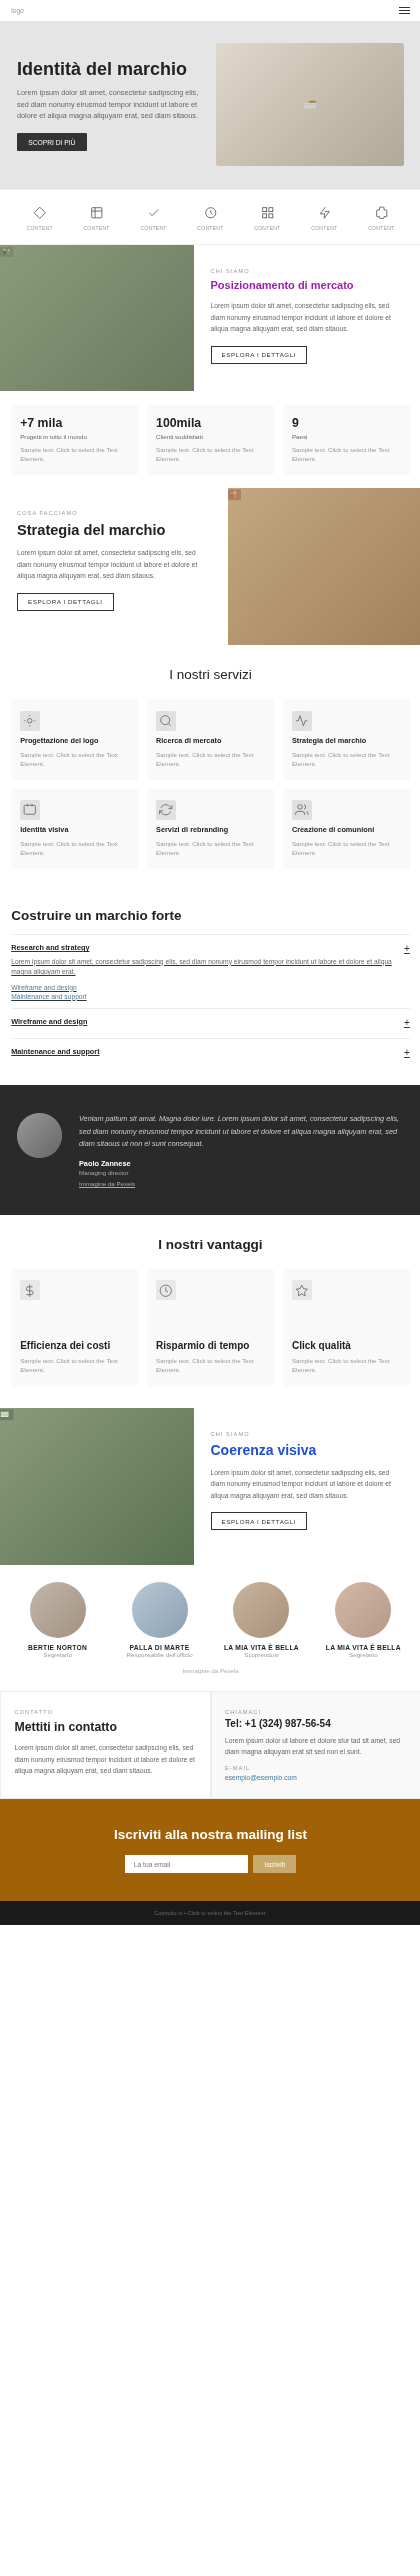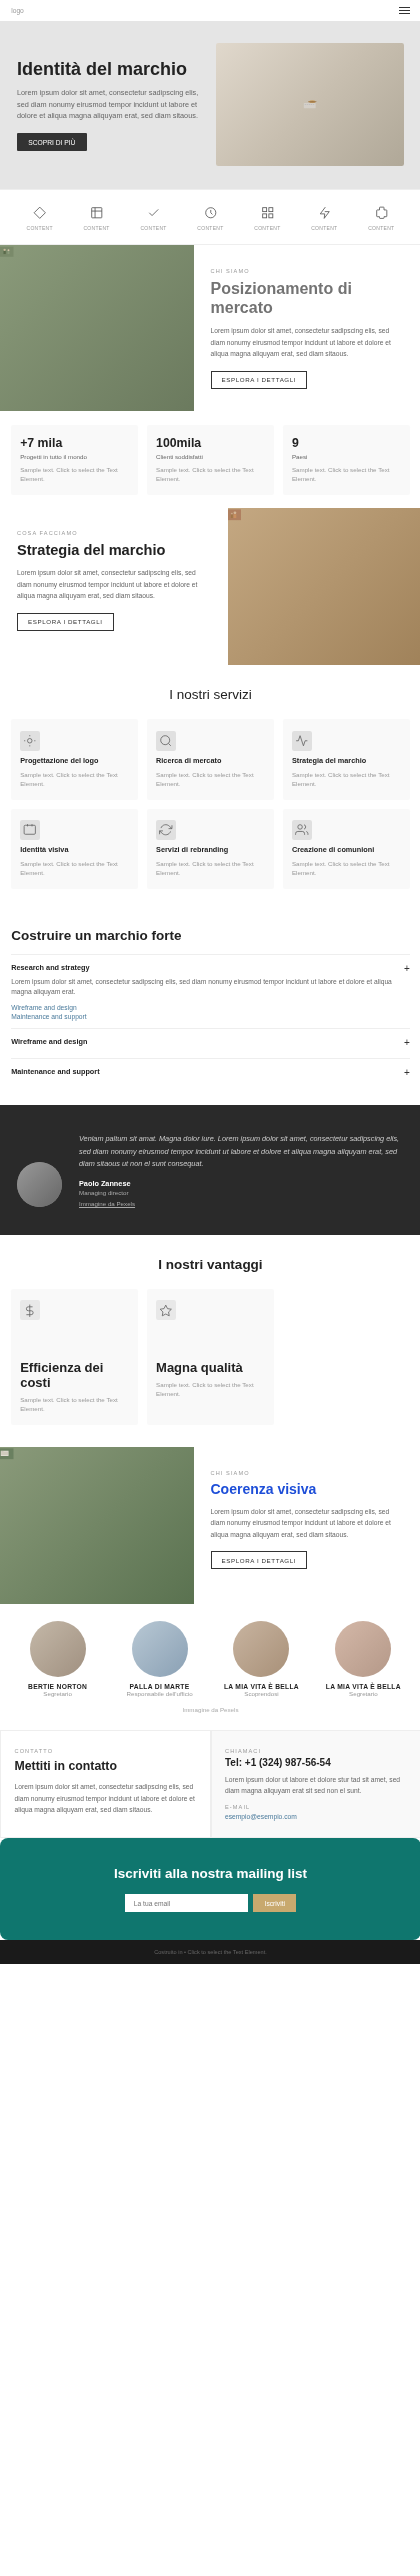--- a/index.html
+++ b/index.html
@@ -24,21 +24,21 @@
     .icons-row { display: flex; justify-content: space-around; padding: 13.5px 11.2px; border-top: 0.6px solid #eee; border-bottom: 0.6px solid #eee; }
     .icon-item { display: flex; flex-direction: column; align-items: center; gap: 3.4px; cursor: pointer; }
     .icon-item .icon-shape { width: 18px; height: 18px; display: flex; align-items: center; justify-content: center; }
     .icon-item span.label { font-size: 5px; color: #999; text-transform: uppercase; letter-spacing: 0.3px; }
 
     
     .who-we-are { display: flex; gap: 0; margin: 0; }
     .who-image { flex: 1; min-height: 146px; background: linear-gradient(135deg, #8a9a7a 0%, #6b7a5e 100%); }
     .who-content { flex: 1; padding: 22.4px 17px; background: #fff; }
     .tag { font-size: 5.6px; text-transform: uppercase; letter-spacing: 1.1px; color: #999; margin-bottom: 5.6px; display: block; }
-    .who-content h2 { font-size: 16px; font-weight: 700; line-height: 1.2; margin-bottom: 7.9px; color: #737373; }
+    .who-content h2 { font-size: 11px; font-weight: 700; line-height: 1.2; margin-bottom: 7.9px; color: #a21caf; }
     .who-content p { font-size: 6.7px; color: #666; line-height: 1.7; margin-bottom: 11.2px; }
     .btn-outline { border: 0.6px solid #333; background: transparent; color: #333; padding: 4.5px 10px; font-size: 6.2px; cursor: pointer; text-transform: uppercase; letter-spacing: 0.6px; }
 
     
     .stats { display: flex; gap: 9px; padding: 13.5px 11.2px; }
     .stat-card { flex: 1; background: #f9f9f9; padding: 11.2px 9px; border-radius: 2.2px; }
     .stat-card .stat-number { font-size: 12.3px; font-weight: 700; color: #222; margin-bottom: 3.4px; }
     .stat-card .stat-label { font-size: 6.2px; color: #666; margin-bottom: 4.5px; }
     .stat-card .stat-desc { font-size: 6.2px; color: #999; line-height: 1.5; }
 
@@ -55,45 +55,45 @@
     .services h2 { text-align: center; font-size: 13.5px; font-weight: 400; margin-bottom: 17px; color: #222; }
     .services-grid { display: grid; grid-template-columns: 1fr 1fr 1fr; gap: 9px; }
     .service-card { background: #f9f9f9; padding: 11.2px 9px; border-radius: 2.2px; }
     .service-card .service-icon { width: 20px; height: 20px; background: #e0e0e0; border-radius: 2.2px; margin-bottom: 5.6px; display: flex; align-items: center; justify-content: center; }
     .service-card h4 { font-size: 7.3px; font-weight: 600; margin-bottom: 4.5px; color: #222; }
     .service-card p { font-size: 6.2px; color: #999; line-height: 1.5; }
 
     
     .build-brand { padding: 17px 11.2px; }
     .build-brand h2 { font-size: 13.5px; font-weight: 700; margin-bottom: 11.2px; color: #222; }
-    .accordion-item { border-top: 0.6px solid #eee; padding: 7.9px 0; display: flex; justify-content: center; align-items: flex-start; cursor: pointer; }
+    .accordion-item { border-top: 0.6px solid #eee; padding: 7.9px 0; display: flex; justify-content: center; align-items: flex-start; cursor: pointer; text-decoration: underline; }
     .accordion-item .acc-content { flex: 1; }
     .accordion-item .acc-title { font-size: 7.3px; font-weight: 600; color: #222; margin-bottom: 4.5px; }
     .accordion-item .acc-body { font-size: 6.7px; color: #666; line-height: 1.6; }
     .acc-links { display: flex; flex-direction: column; gap: 2.2px; margin-top: 5.6px; }
     .acc-links a { font-size: 6.7px; color: #4a7a9b; text-decoration: none; }
     .acc-toggle { font-size: 10px; color: #333; font-weight: 300; margin-left: 5.6px; }
 
     
-    .testimonial { background: #2a2a2a; color: #fff; padding: 28px 17px; display: flex; gap: 17px; align-items: flex-end; }
+    .testimonial { background: #2a2a2a; color: #fff; padding: 28px 17px; display: flex; gap: 17px; align-items: flex-start; }
     .testimonial-image { width: 45px; height: 45px; border-radius: 50%; background: #888; flex-shrink: 0; overflow: hidden; }
     .testimonial-avatar { width: 45px; height: 45px; border-radius: 50%; background: linear-gradient(135deg, #999 0%, #666 100%); }
     .testimonial-content { flex: 1; }
     .testimonial-text { font-size: 7.3px; line-height: 1.7; color: #ccc; margin-bottom: 9px; font-style: italic; }
     .testimonial-name { font-size: 7.3px; font-weight: 700; color: #fff; }
     .testimonial-role { font-size: 6.2px; color: #aaa; margin-top: 1.1px; }
     .testimonial-link { font-size: 6.2px; color: #aaa; text-decoration: underline; margin-top: 3.4px; display: block; }
 
     
     .benefits { padding: 22.4px 11.2px; }
     .benefits h2 { text-align: center; font-size: 13.5px; font-weight: 700; margin-bottom: 17px; color: #222; }
     .benefits-grid { display: grid; grid-template-columns: 1fr 1fr 1fr; gap: 9px; }
     .benefit-card { background: #f9f9f9; padding: 11.2px 9px; border-radius: 2.2px; }
     .benefit-card .benefit-icon { width: 20px; height: 20px; background: #e8e8e8; border-radius: 2.2px; margin-bottom: 5.6px; display: flex; align-items: center; justify-content: center; }
-    .benefit-card h4 { font-size: 13px; font-weight: 600; margin-bottom: 4.5px; color: #222; margin-top: 40px; }
+    .benefit-card h4 { font-size: 10px; font-weight: 600; margin-bottom: 4.5px; color: #222; margin-top: 40px; }
     .benefit-card p { font-size: 6.2px; color: #999; line-height: 1.5; }
 
     
     .coherence { display: flex; gap: 0; }
     .coh-image { flex: 1; background: linear-gradient(135deg, #8a9a7a 0%, #5a7250 100%); min-height: 157px; }
     .coh-content { flex: 1; padding: 22.4px 17px; background: #fff; }
     .coh-content h2 { font-size: 14px; font-weight: 700; line-height: 1.2; margin-bottom: 7.9px; color: #1d4ed8; }
     .coh-content p { font-size: 6.7px; color: #666; line-height: 1.7; margin-bottom: 11.2px; }
 
     
@@ -115,21 +115,21 @@
     .contact-left .contact-tag { font-size: 5.6px; text-transform: uppercase; letter-spacing: 1.1px; color: #999; margin-bottom: 5.6px; display: block; }
     .contact-left h2 { font-size: 12.3px; font-weight: 700; margin-bottom: 7.9px; color: #222; }
     .contact-left p { font-size: 6.7px; color: #666; line-height: 1.7; }
     .contact-right .contact-phone { font-size: 10px; font-weight: 700; color: #222; margin-bottom: 5.6px; }
     .contact-right .contact-phone-tag { font-size: 5.6px; text-transform: uppercase; letter-spacing: 1.1px; color: #999; margin-bottom: 3.4px; display: block; }
     .contact-right .contact-desc { font-size: 6.7px; color: #666; line-height: 1.7; margin-bottom: 7.9px; }
     .contact-right .contact-email-tag { font-size: 5.6px; text-transform: uppercase; letter-spacing: 1.1px; color: #999; margin-top: 5.6px; margin-bottom: 2.2px; display: block; }
     .contact-right .contact-email { font-size: 6.7px; color: #4a7a9b; }
 
     
-    .newsletter { background: #0f766e; padding: 28px 24px; text-align: center; border-radius: 8px; }
+    .newsletter { background: #a16207; padding: 28px 24px; text-align: center; }
     .newsletter h2 { font-size: 13.5px; font-weight: 700; color: #fff; margin-bottom: 3.4px; }
     .newsletter-form { display: flex; justify-content: center; gap: 5.6px; margin-top: 13.5px; }
     .newsletter-form input { padding: 5.6px 9px; border: none; font-size: 6.7px; width: 123px; background: #fff; }
     .newsletter-form .btn-newsletter { background: #c8a96e; color: #fff; border: none; padding: 5.6px 11.2px; font-size: 6.7px; cursor: pointer; }
 
     
     .footer { background: #1a1a1a; padding: 9px 11.2px; text-align: center; }
     .footer p { font-size: 5.6px; color: #666; }
 
     
@@ -416,28 +416,38 @@
       <div class="benefit-icon">
         <svg viewBox="0 0 24 24" width="11.2" height="11.2" fill="none" stroke="#666" stroke-width="1.5">
             <line x1="12" y1="1" x2="12" y2="23"></line>
             <path d="M17 5H9.5a3.5 3.5 0 0 0 0 7h5a3.5 3.5 0 0 1 0 7H6"></path>
           </svg>
       </div>
       <h4>Efficienza dei costi</h4>
       <p>Sample text. Click to select the Text Element.</p>
     </div>
 
-
     <div class="benefit-card">
       <div class="benefit-icon">
         <svg viewBox="0 0 24 24" width="11.2" height="11.2" fill="none" stroke="#666" stroke-width="1.5">
+            <circle cx="12" cy="12" r="10"></circle>
+            <polyline points="12,6 12,12 16,14"></polyline>
+          </svg>
+      </div>
+      <h4>Risparmio di tempo</h4>
+      <p>Sample text. Click to select the Text Element.</p>
+    </div>
+
+    <div class="benefit-card">
+      <div class="benefit-icon">
+        <svg viewBox="0 0 24 24" width="11.2" height="11.2" fill="none" stroke="#666" stroke-width="1.5">
             <polygon points="12 2 15.09 8.26 22 9.27 17 14.14 18.18 21.02 12 17.77 5.82 21.02 7 14.14 2 9.27 8.91 8.26 12 2"></polygon>
           </svg>
       </div>
-      <h4>Magna qualità</h4>
+      <h4>Click qualità</h4>
       <p>Sample text. Click to select the Text Element.</p>
     </div>
 
   </div>
 </section>
 
 <section class="coherence">
   <div class="coh-image">
     <svg width="100%" height="157" viewBox="0 0 350 280">
       <rect width="350" height="280" fill="#6a8060"></rect>

